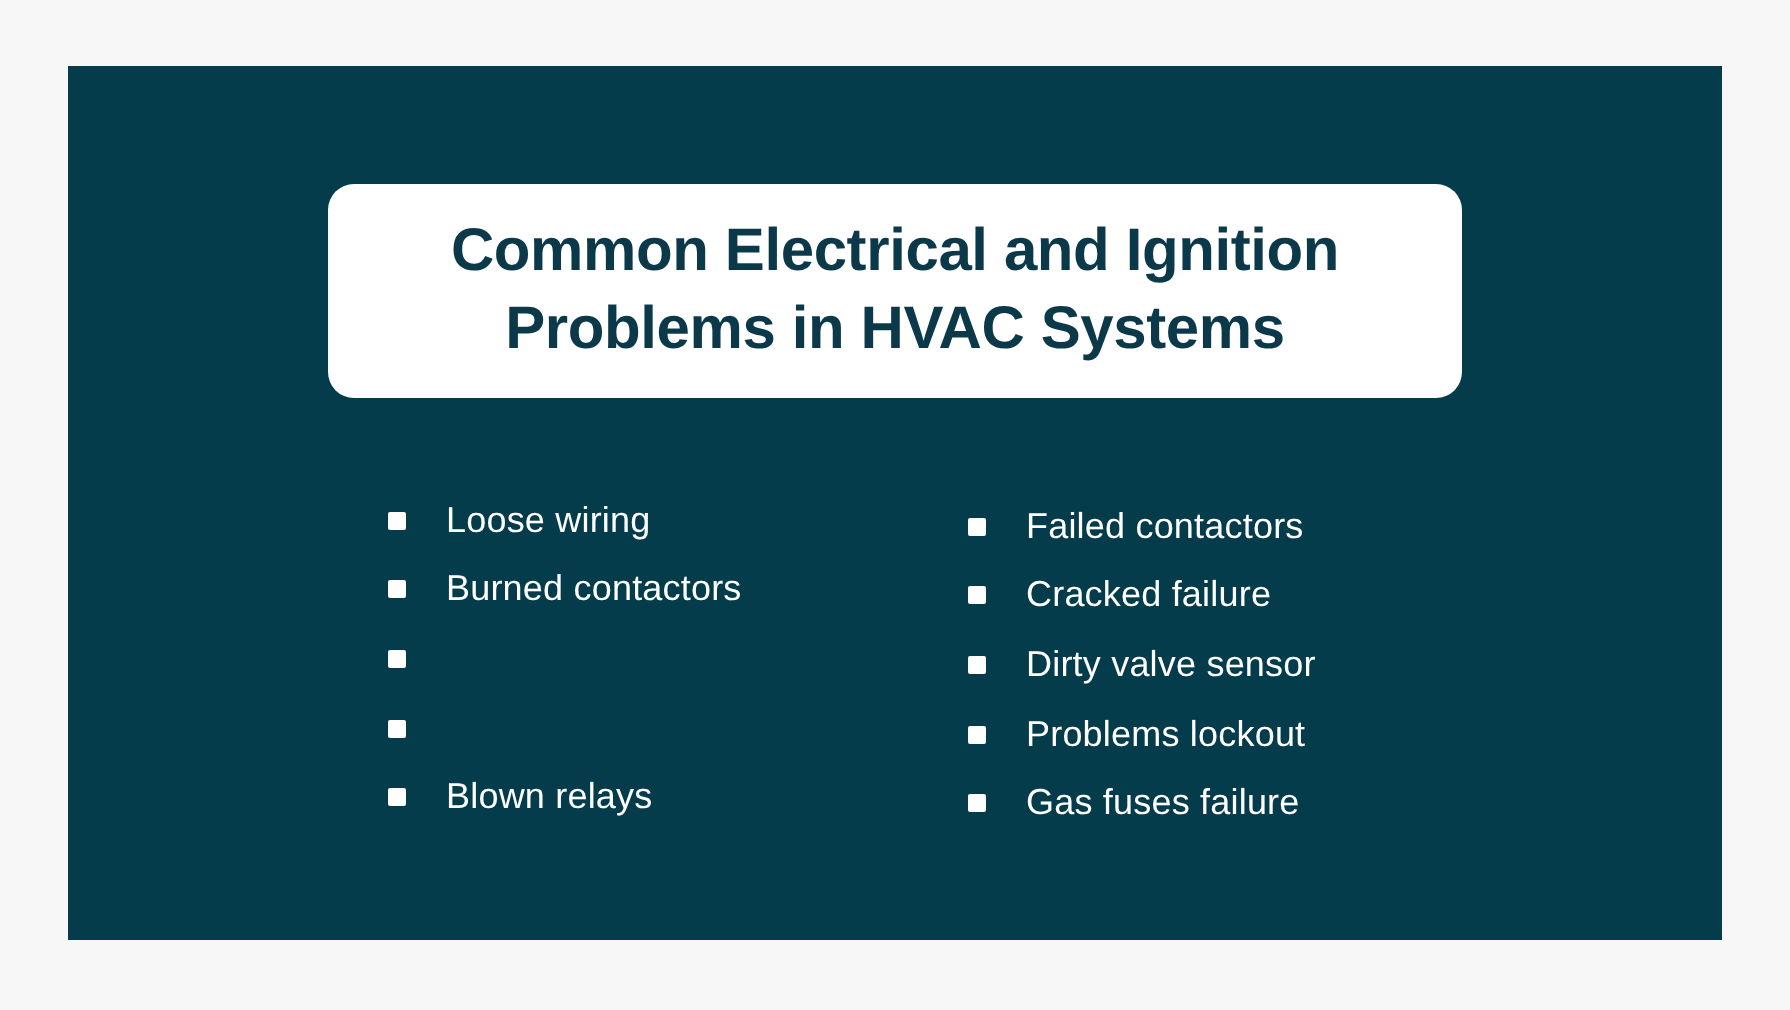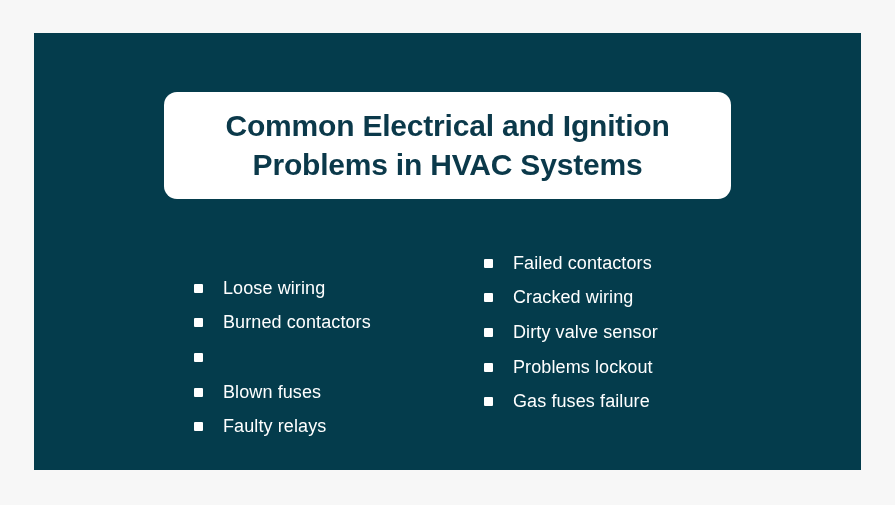--- a/index.html
+++ b/index.html
@@ -69,21 +69,20 @@
   }
 
   .list-col {
     display: flex;
     flex-direction: column;
   }
 
   .list-col.col-left {
     width: 290px;
     padding-top: 0px;
-    margin-top: 28px;
   }
 
   .list-col.col-right {
     width: 300px;
     padding-top: 3px;
   }
 
   .list-item {
     display: flex;
     flex-direction: row;
@@ -129,36 +128,35 @@
         </div>
         <div class="list-item">
           <span class="bullet-square"></span>
           <span class="item-label">Burned contactors</span>
         </div>
         <div class="list-item">
           <span class="bullet-square"></span>
         </div>
         <div class="list-item">
           <span class="bullet-square"></span>
-          <span class="item-label">Blown fuses</span>
         </div>
         <div class="list-item">
           <span class="bullet-square"></span>
-          <span class="item-label">Faulty relays</span>
+          <span class="item-label">Blown relays</span>
         </div>
       </div>
 
       <div class="list-col col-right">
         <div class="list-item">
           <span class="bullet-square"></span>
           <span class="item-label">Failed contactors</span>
         </div>
         <div class="list-item">
           <span class="bullet-square"></span>
-          <span class="item-label">Cracked wiring</span>
+          <span class="item-label">Cracked failure</span>
         </div>
         <div class="list-item">
           <span class="bullet-square"></span>
           <span class="item-label">Dirty valve sensor</span>
         </div>
         <div class="list-item">
           <span class="bullet-square"></span>
           <span class="item-label">Problems lockout</span>
         </div>
         <div class="list-item">

